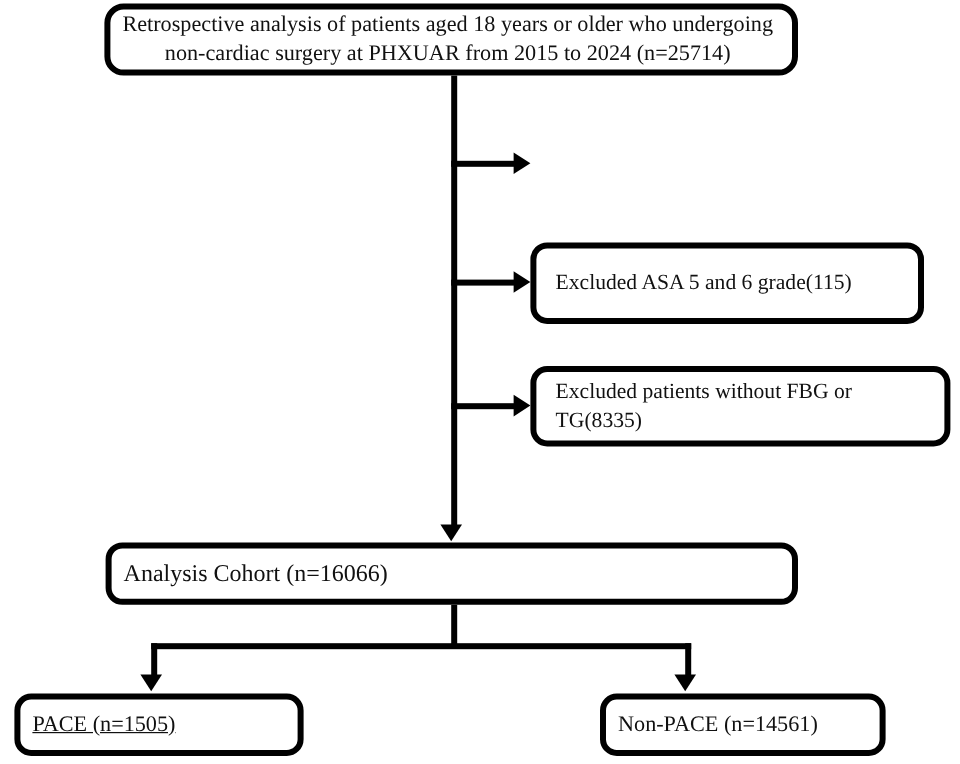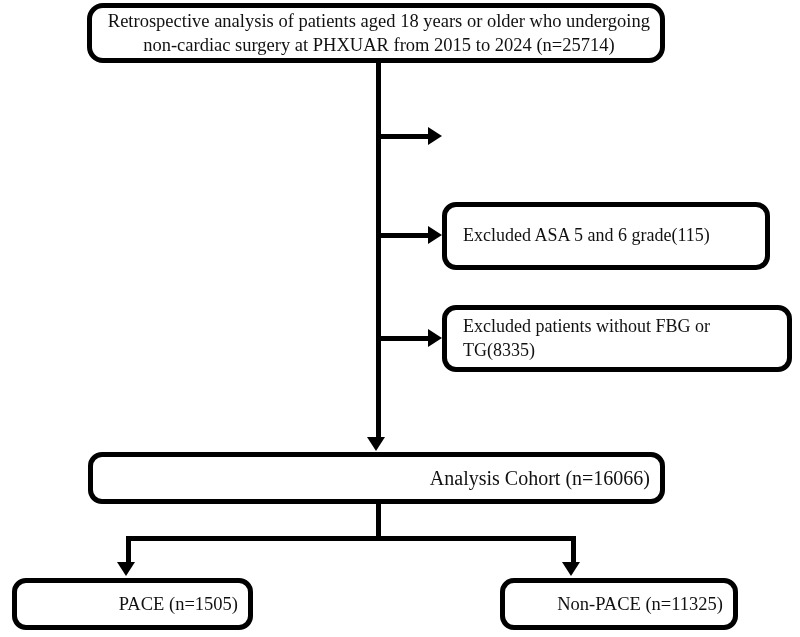--- a/index.html
+++ b/index.html
@@ -16,39 +16,39 @@
     font-family: "Liberation Serif", "DejaVu Serif", serif;
   }
   .node {
     position: absolute;
     box-sizing: border-box;
     border: 5px solid #000000;
     border-radius: 14px;
     background: #ffffff;
     display: flex;
     align-items: center;
-    justify-content: flex-end;
+    justify-content: flex-start;
     text-align: center;
     color: #111111;
     line-height: 1.32;
     z-index: 3;
   }
   .node-text {
     display: block;
     padding: 0 10px;
     white-space: pre-line;
   }
 
   
   #node-top      { left: 87px;  top: 3px;   width: 578px; height: 60px;  font-size: 18.5px; border-radius: 16px; }
   #node-excl-1   { left: 442px; top: 103px; width: 353px; height: 68px;  font-size: 18px; }
   #node-excl-2   { left: 442px; top: 202px; width: 328px; height: 68px;  font-size: 18px; }
   #node-excl-3   { left: 442px; top: 305px; width: 350px; height: 67px;  font-size: 18px; }
   #node-cohort   { left: 88px;  top: 452px; width: 577px; height: 52px;  font-size: 20px; }
-  #node-pace     { left: 12px;  top: 578px; width: 241px; height: 52px;  font-size: 18.5px; }
+  #node-pace     { left: 12px;  top: 578px; width: 241px; height: 52px;  font-size: 18.5px; text-decoration: underline; }
   #node-nonpace  { left: 500px; top: 578px; width: 238px; height: 52px;  font-size: 18.5px; }
 
   #node-excl-1 .node-text,
   #node-excl-2 .node-text,
   #node-excl-3 .node-text {
     text-align: left;
     width: 100%;
     padding-left: 16px;
   }
 
@@ -142,16 +142,16 @@
   <div class="line-h" id="split-bar"></div>
   <div class="line-v" id="split-left-v"></div>
   <div class="arrow-down" id="split-left-arr"></div>
   <div class="line-v" id="split-right-v"></div>
   <div class="arrow-down" id="split-right-arr"></div>
 
   <div class="node" id="node-pace">
     <span class="node-text">PACE (n=1505)</span>
   </div>
   <div class="node" id="node-nonpace">
-    <span class="node-text">Non-PACE (n=11325)</span>
+    <span class="node-text">Non-PACE (n=14561)</span>
   </div>
 
 </div>
 
 </body></html>

